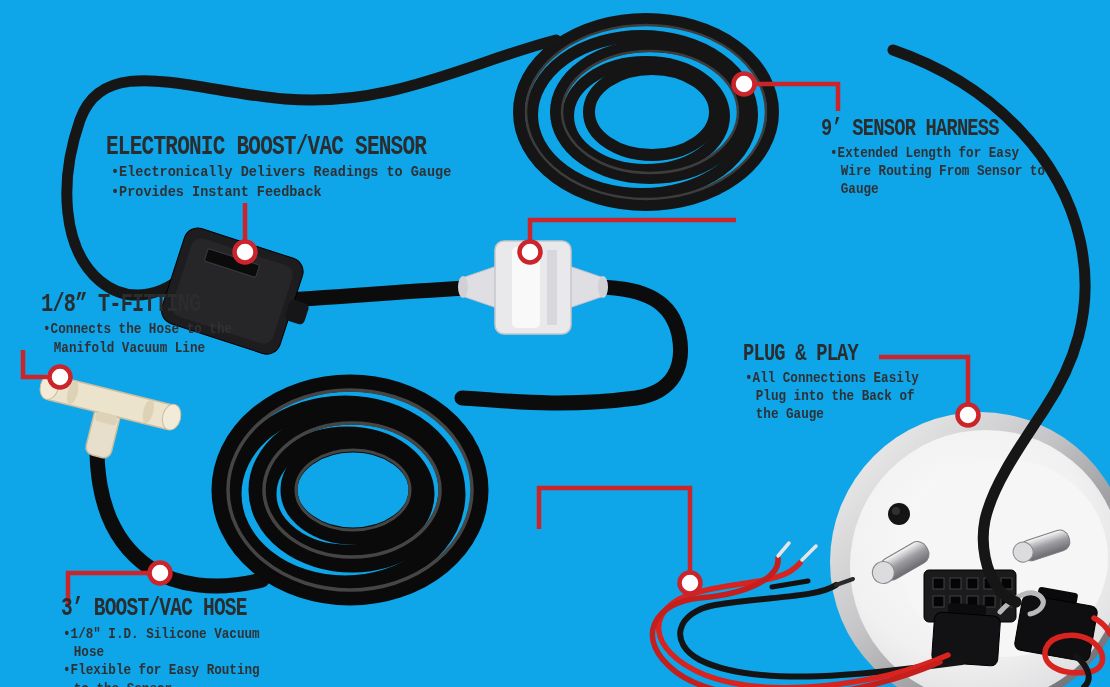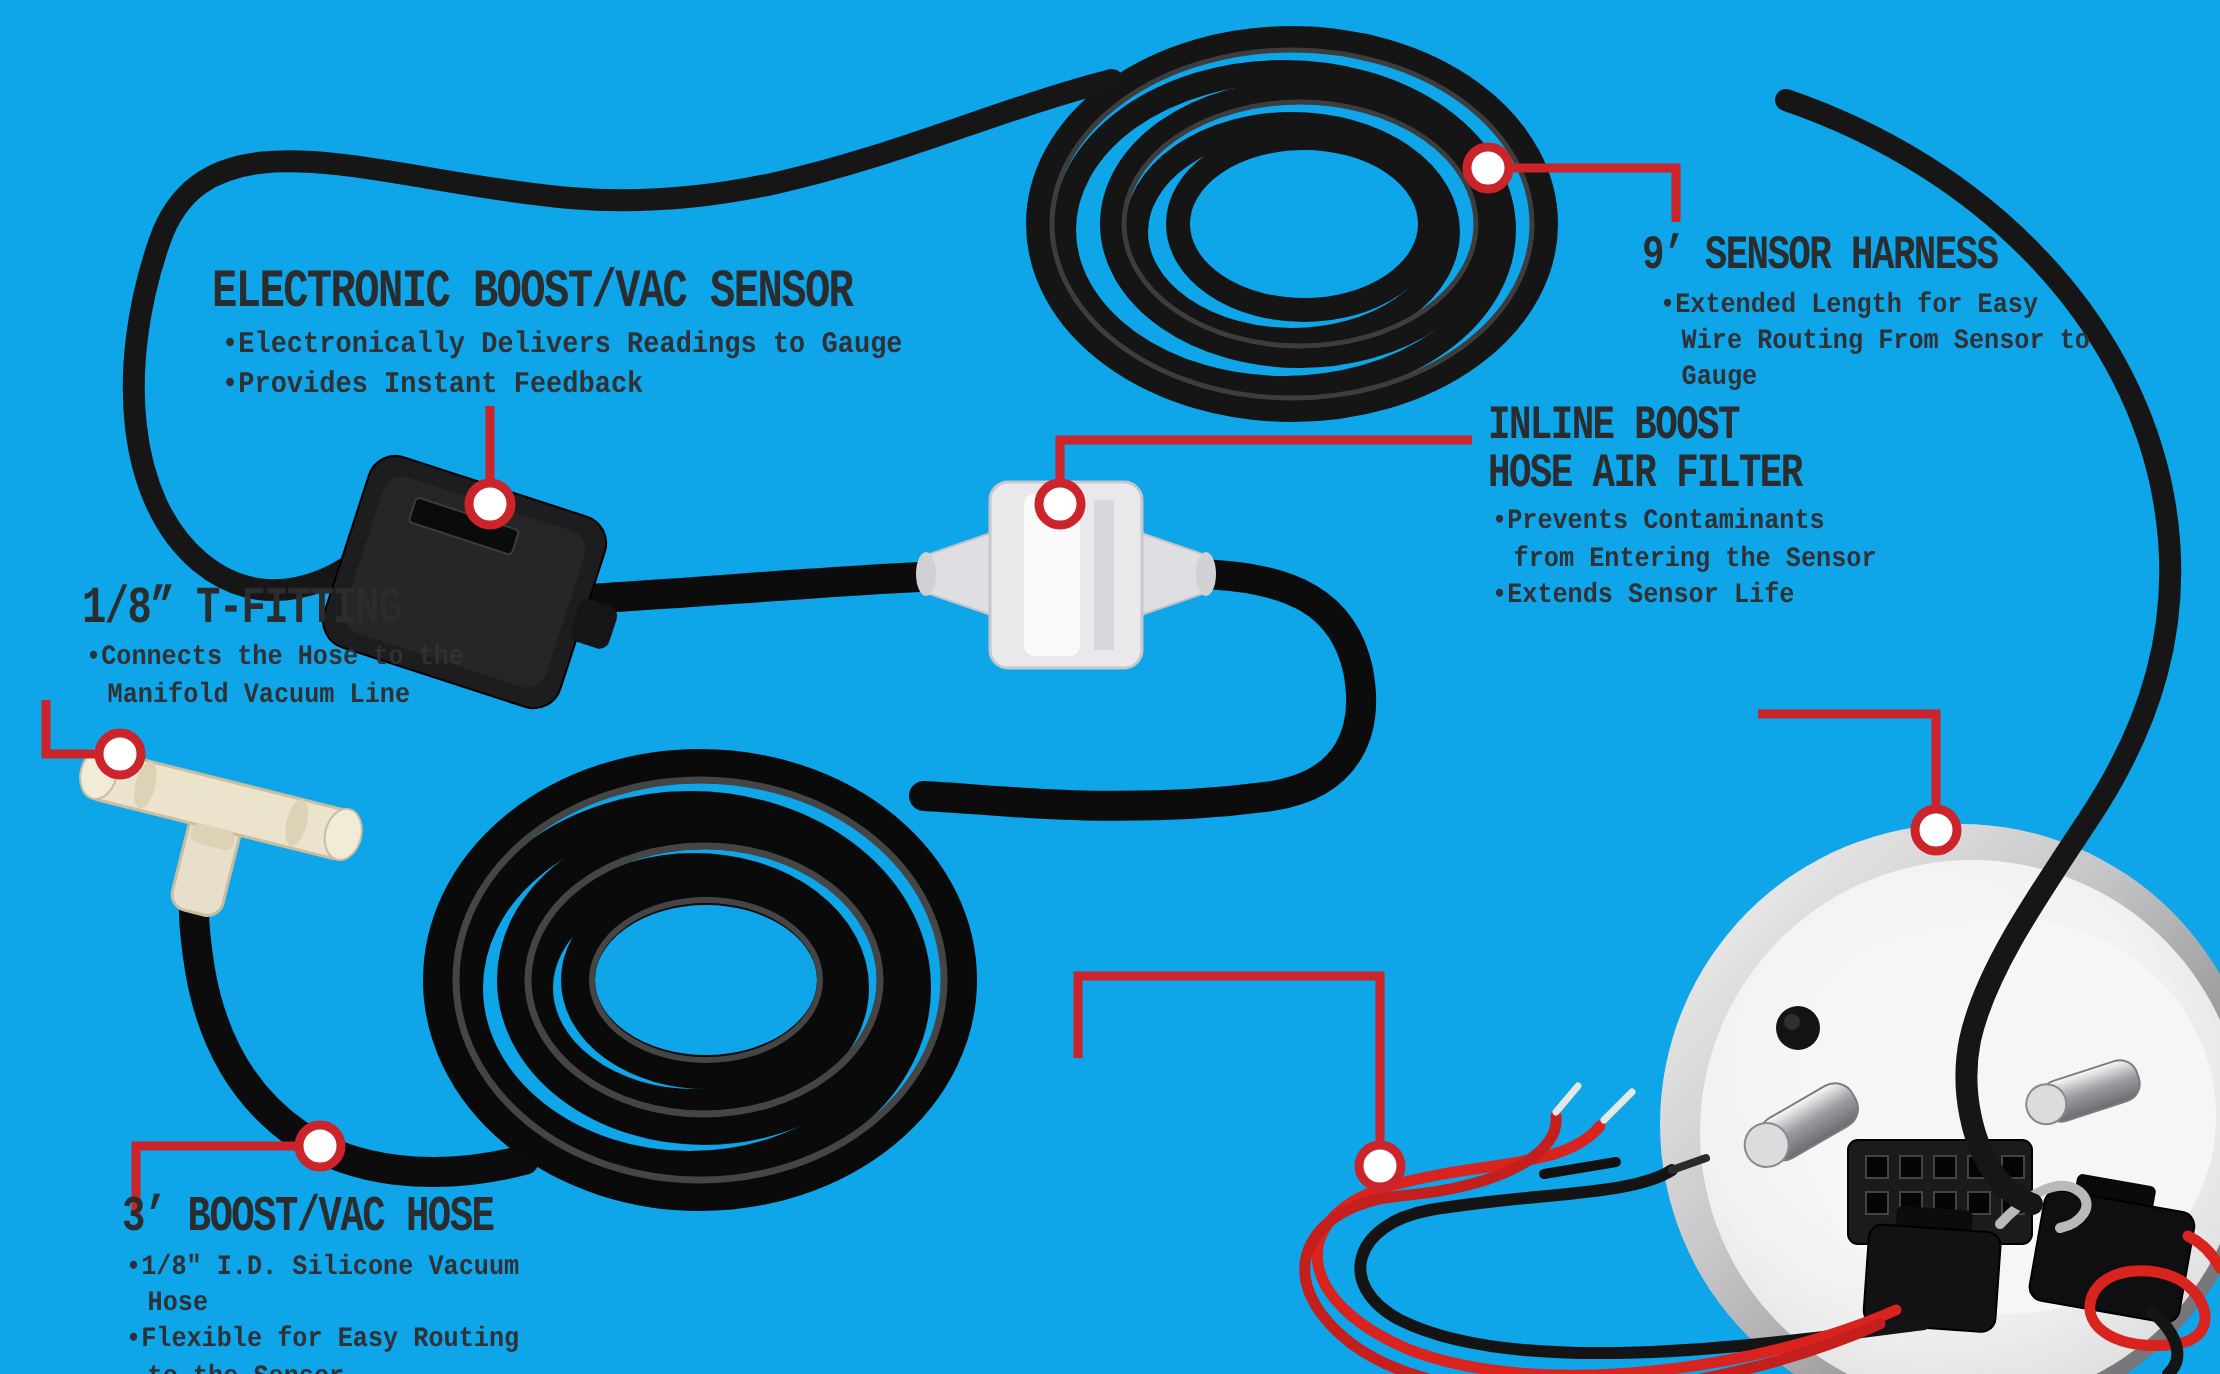--- a/index.html
+++ b/index.html
@@ -193,40 +193,38 @@
 
   <div class="label" id="lbl-harness">
     <div class="title">
       <span class="tline">9’ SENSOR HARNESS</span>
     </div>
     <ul class="bullets">
       <li>Extended Length for Easy Wire Routing From Sensor to Gauge</li>
     </ul>
   </div>
 
-  <div class="label" id="lbl-filter">
-    <div class="title">
-      <span class="tline">INLINE BOOST</span>
-      <span class="tline">HOSE AIR FILTER</span>
-    </div>
-    <ul class="bullets">
-      <li>Prevents Contaminants from Entering the Sensor</li>
-      <li>Extends Sensor Life</li>
-    </ul>
-  </div>
 
   <div class="label" id="lbl-tfit">
     <div class="title">
       <span class="tline">1/8” T-FITTING</span>
     </div>
     <ul class="bullets">
       <li>Connects the Hose to the Manifold Vacuum Line</li>
     </ul>
   </div>
 
+  <div class="label" id="lbl-plug">
+    <div class="title">
+      <span class="tline">PLUG &amp; PLAY</span>
+    </div>
+    <ul class="bullets">
+      <li>All Connections Easily Plug into the Back of the Gauge</li>
+    </ul>
+  </div>
 
 
   <div class="label" id="lbl-hose">
     <div class="title">
       <span class="tline">3’ BOOST/VAC HOSE</span>
     </div>
     <ul class="bullets">
       <li>1/8" I.D. Silicone Vacuum Hose</li>
       <li>Flexible for Easy Routing to the Sensor</li>
     </ul>

